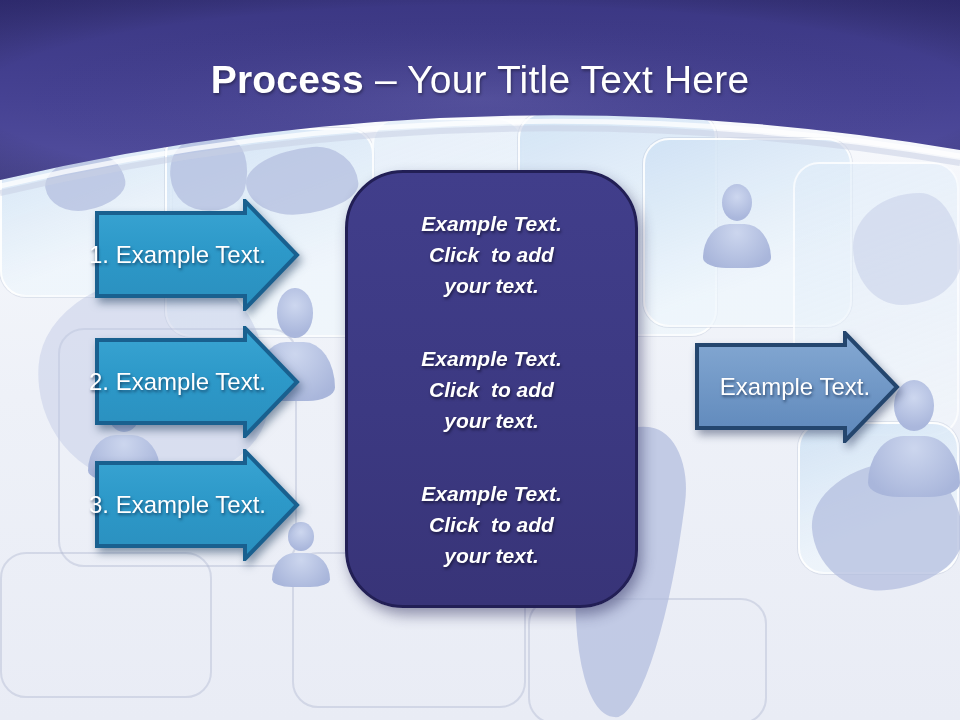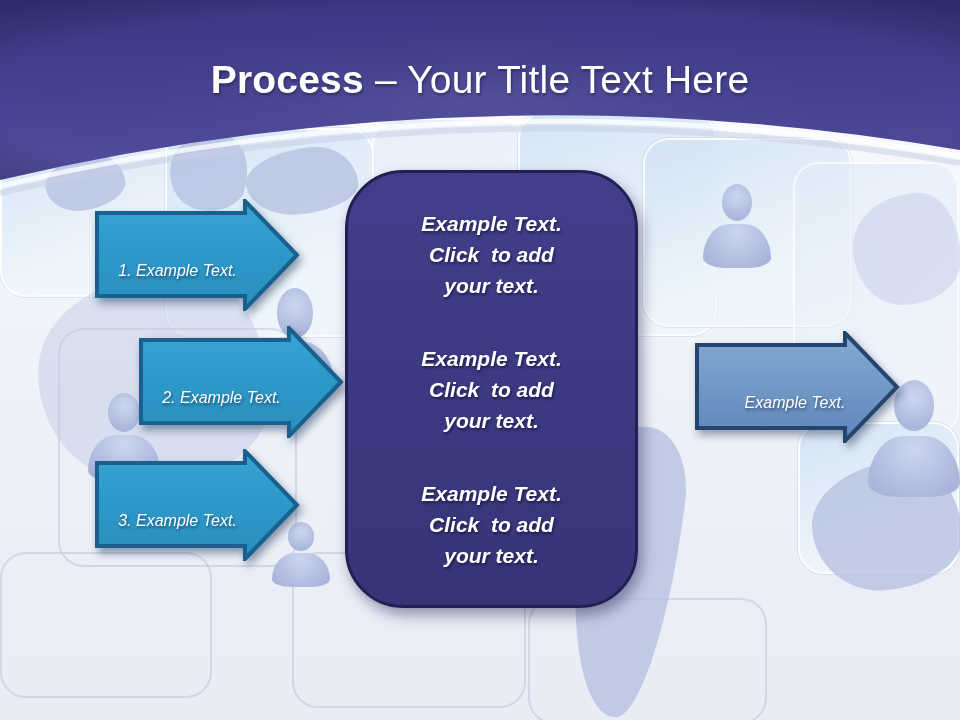--- a/index.html
+++ b/index.html
@@ -36,24 +36,24 @@
     color:#fff;font-size:39px;letter-spacing:.2px;
     text-shadow:1px 2px 3px rgba(0,0,0,.35);
   }
   .title .title-bold{font-weight:700;}
   
   .arrow{position:absolute;width:205px;height:112px;z-index:7;}
   .arrow svg{display:block;}
   .arrow-left svg{filter:drop-shadow(3px 5px 4px rgba(25,55,90,.5));}
   .arrow-right svg{filter:drop-shadow(3px 5px 4px rgba(30,45,80,.45));}
   .arrow-label{
-    position:absolute;top:16px;left:0;width:165px;height:112px;
+    position:absolute;top:0;left:0;width:165px;height:112px;
     display:flex;align-items:center;justify-content:center;
-    color:#fff;font-size:16px;text-shadow:1px 2px 3px rgba(10,30,60,.6);
-    white-space:pre;pointer-events:none;font-style:italic;
+    color:#fff;font-size:24px;text-shadow:1px 2px 3px rgba(10,30,60,.6);
+    white-space:pre;pointer-events:none;
   }
   .arrow-right .arrow-label{left:10px;width:180px;}
   
   .center-box{
     position:absolute;left:345px;top:170px;width:293px;height:438px;z-index:7;
     box-sizing:border-box;border:3px solid #221f55;border-radius:58px;
     background:linear-gradient(180deg,#413e8b 0%,#3c3982 55%,#383478 100%);
     box-shadow:4px 7px 14px rgba(30,30,80,.45);
     display:flex;flex-direction:column;justify-content:center;gap:42px;
   }
@@ -139,21 +139,21 @@
   </svg>
 
   <div class="title"><span class="title-bold">Process</span><span class="title-rest"> – Your Title Text Here</span></div>
 
   <div class="arrow arrow-left" style="left:95px;top:199px;">
     <svg width="205" height="112" viewBox="0 0 205 112">
       <polygon points="2,14 150,14 150,2 202,56 150,110 150,97 2,97" fill="url(#la-grad)" stroke="#19608f" stroke-width="4" stroke-linejoin="miter"></polygon>
     </svg>
     <span class="arrow-label">1. Example Text.</span>
   </div>
-  <div class="arrow arrow-left" style="left:95px;top:326px;margin-left:44px;">
+  <div class="arrow arrow-left" style="left:95px;top:326px;">
     <svg width="205" height="112" viewBox="0 0 205 112">
       <polygon points="2,14 150,14 150,2 202,56 150,110 150,97 2,97" fill="url(#la-grad)" stroke="#19608f" stroke-width="4" stroke-linejoin="miter"></polygon>
     </svg>
     <span class="arrow-label">2. Example Text.</span>
   </div>
   <div class="arrow arrow-left" style="left:95px;top:449px;">
     <svg width="205" height="112" viewBox="0 0 205 112">
       <polygon points="2,14 150,14 150,2 202,56 150,110 150,97 2,97" fill="url(#la-grad)" stroke="#19608f" stroke-width="4" stroke-linejoin="miter"></polygon>
     </svg>
     <span class="arrow-label">3. Example Text.</span>

